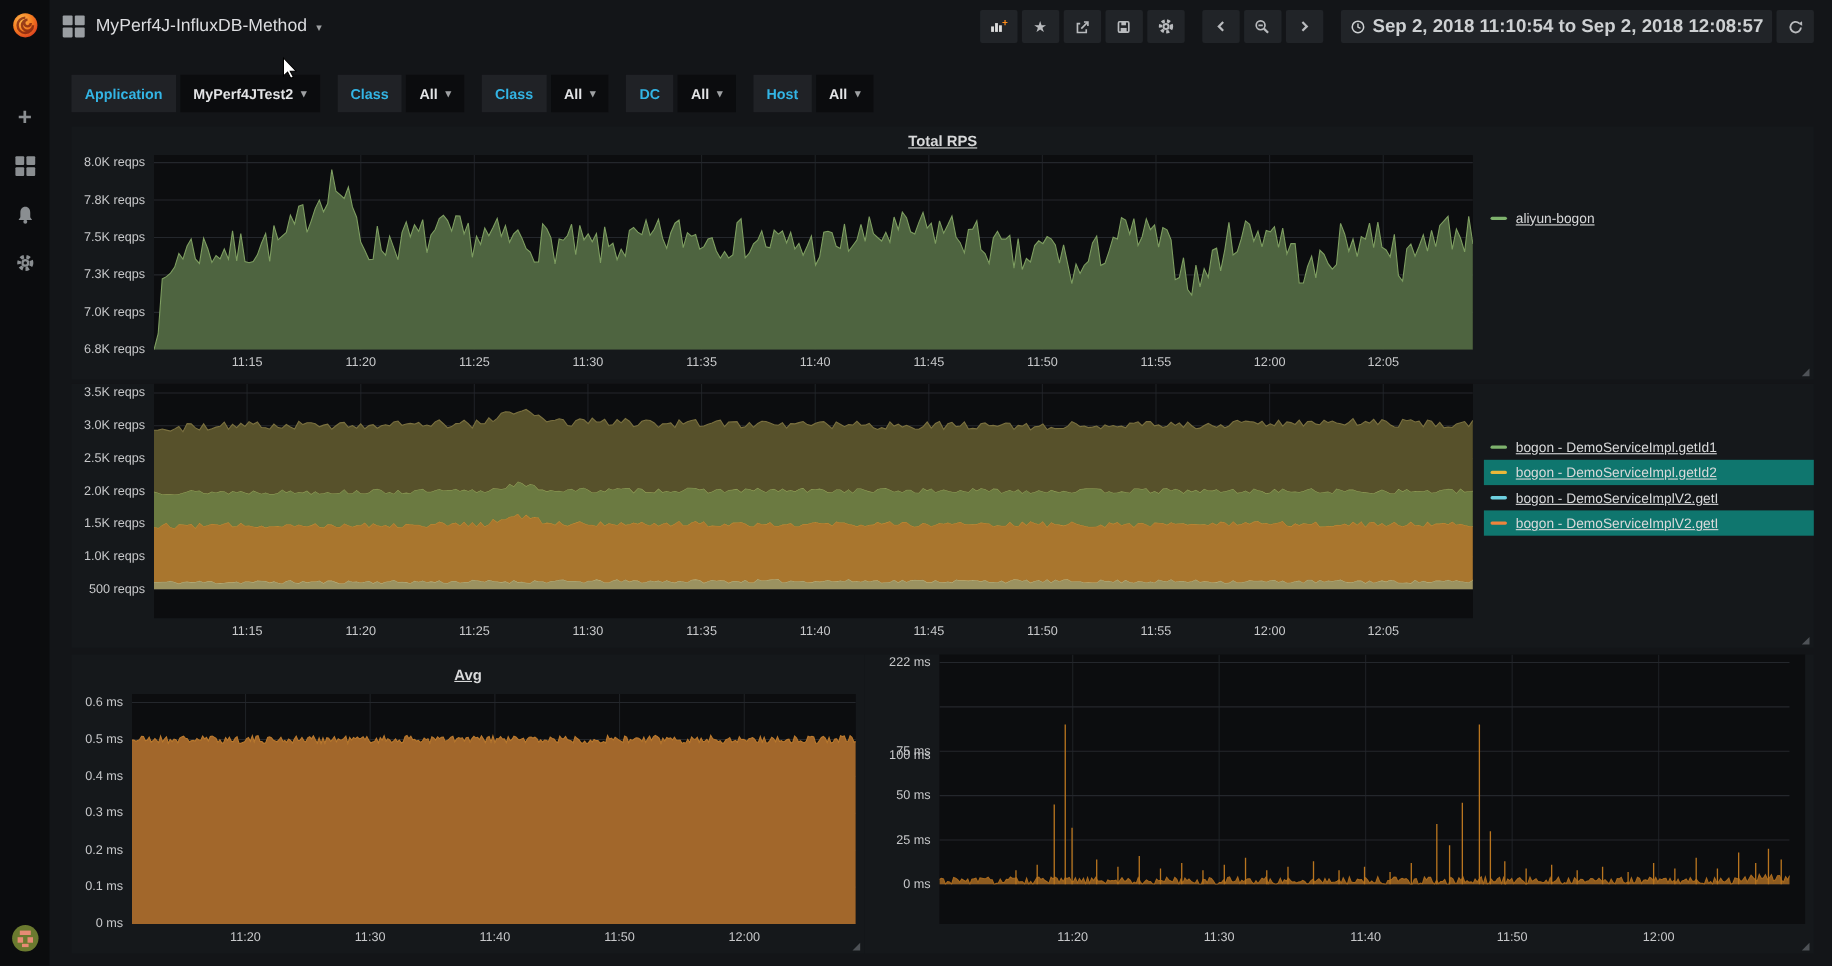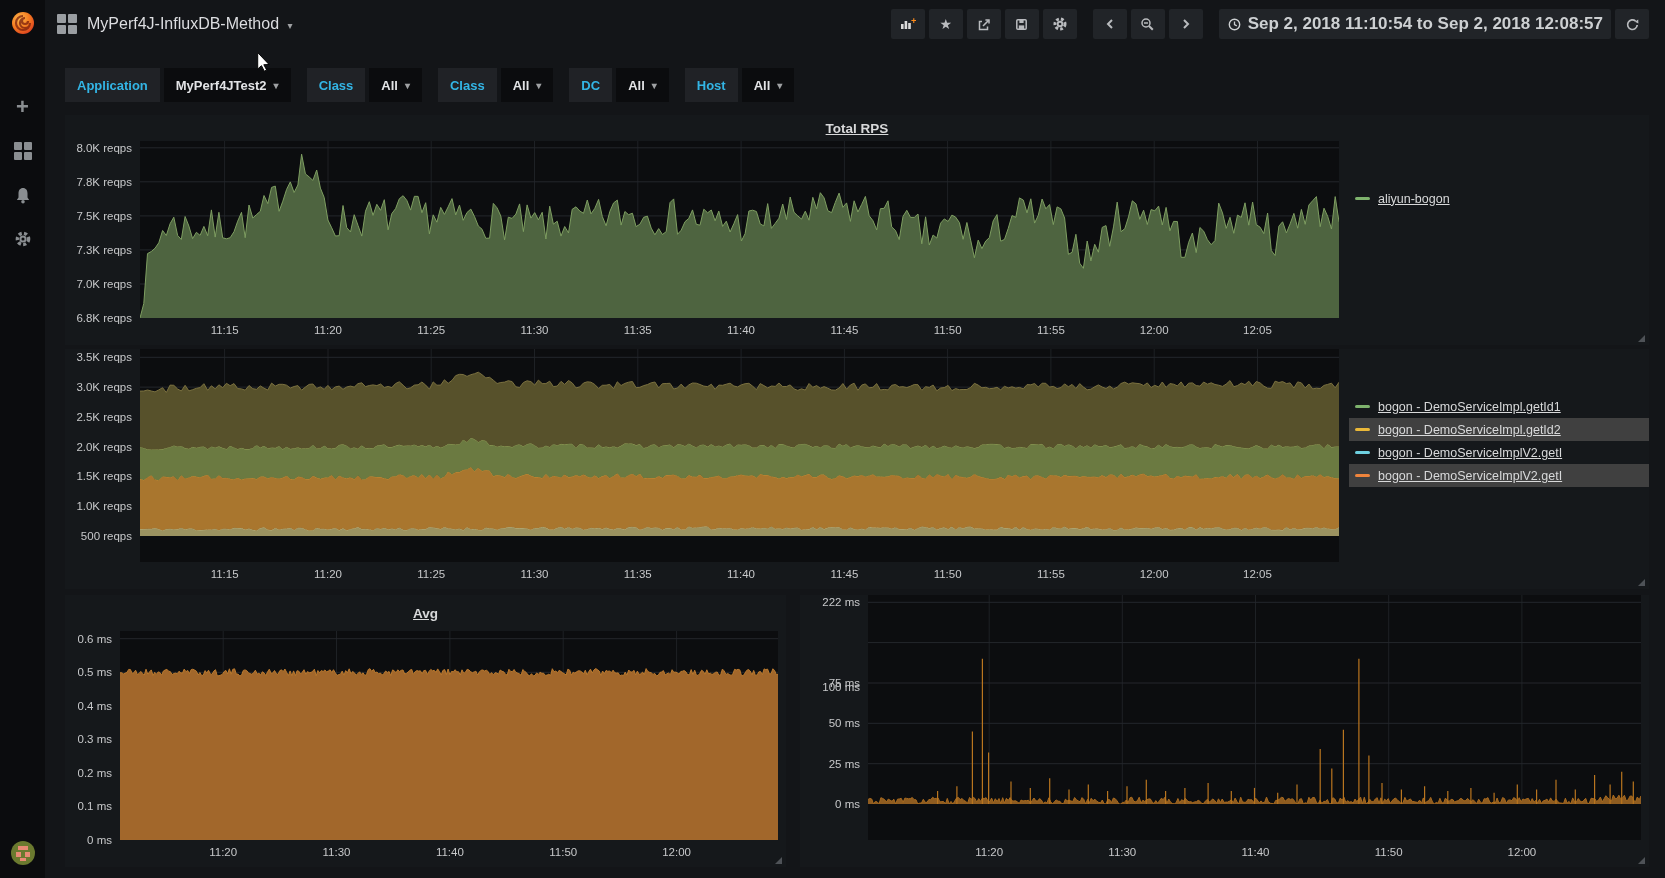--- a/index.html
+++ b/index.html
@@ -39,35 +39,35 @@
     display:flex; align-items:center; padding:0 12px; cursor:default; }
   .f-value { background:#0b0c0e; color:#e3e4e6; font-size:13px; font-weight:700;
     display:flex; align-items:center; padding:0 12px; margin-left:4px; cursor:pointer; }
   .f-value .caret { margin-left:7px; }
 
   
   .dash { margin:13px 16px 0 20px; }
   .panel { background:#15181b; position:relative; display:flex; flex-direction:column;text-decoration:underline; }
   .row1 { height:230px; margin-bottom:4px; }
   .row2 { height:240px; margin-bottom:6px; }
-  .row3 { display:grid; grid-template-columns:721px 1fr; gap:14px; height:272px; }
+  .row3 { display:grid; grid-template-columns:721px 1fr; height:272px; }
   .panel-header { height:26px; display:flex; align-items:center; justify-content:center;
     font-size:13.5px; font-weight:600; color:#d8d9da; cursor:pointer; flex-shrink:0; }
   .row3 .panel-header { height:36px; }
   .panel-body { flex:1; display:flex; min-height:0; }
   .y-gutter { width:75px; position:relative; flex-shrink:0; }
   .plot-wrap { flex:1; display:flex; flex-direction:column; min-width:0; }
   .plot { flex:1; position:relative; background:#0c0d0f; }
   .plot svg { position:absolute; left:0; top:0; }
   .x-axis { height:27px; position:relative; }
   .ytick { position:absolute; right:8px; transform:translateY(-50%); font-size:11.5px; color:#c7c8ca; white-space:nowrap; }
   .xtick { position:absolute; top:6px; transform:translateX(-50%); font-size:11.5px; color:#c7c8ca; }
   .legend-col { width:310px; padding:46px 0 0 10px; overflow:hidden; flex-shrink:0; }
   .legend-item { height:23px; display:flex; align-items:center; padding:0 6px; cursor:pointer; white-space:nowrap; }
-  .legend-item.alt { background:#404040; }
+  .legend-item.alt { background:#0f766e; }
   .legend-dash { width:15px; height:3px; border-radius:2px; margin-right:8px; flex-shrink:0; }
   .legend-label { font-size:12.5px; color:#d8d9da; }
   .resize-handle { position:absolute; right:4px; bottom:3px; width:0; height:0;
     border-left:7px solid transparent; border-bottom:7px solid #4e5257; cursor:nwse-resize; }
 
   .cursor { position:absolute; left:210px; top:52px; z-index:50; pointer-events:none; }
 </style>
 </head>
 <body>
 

